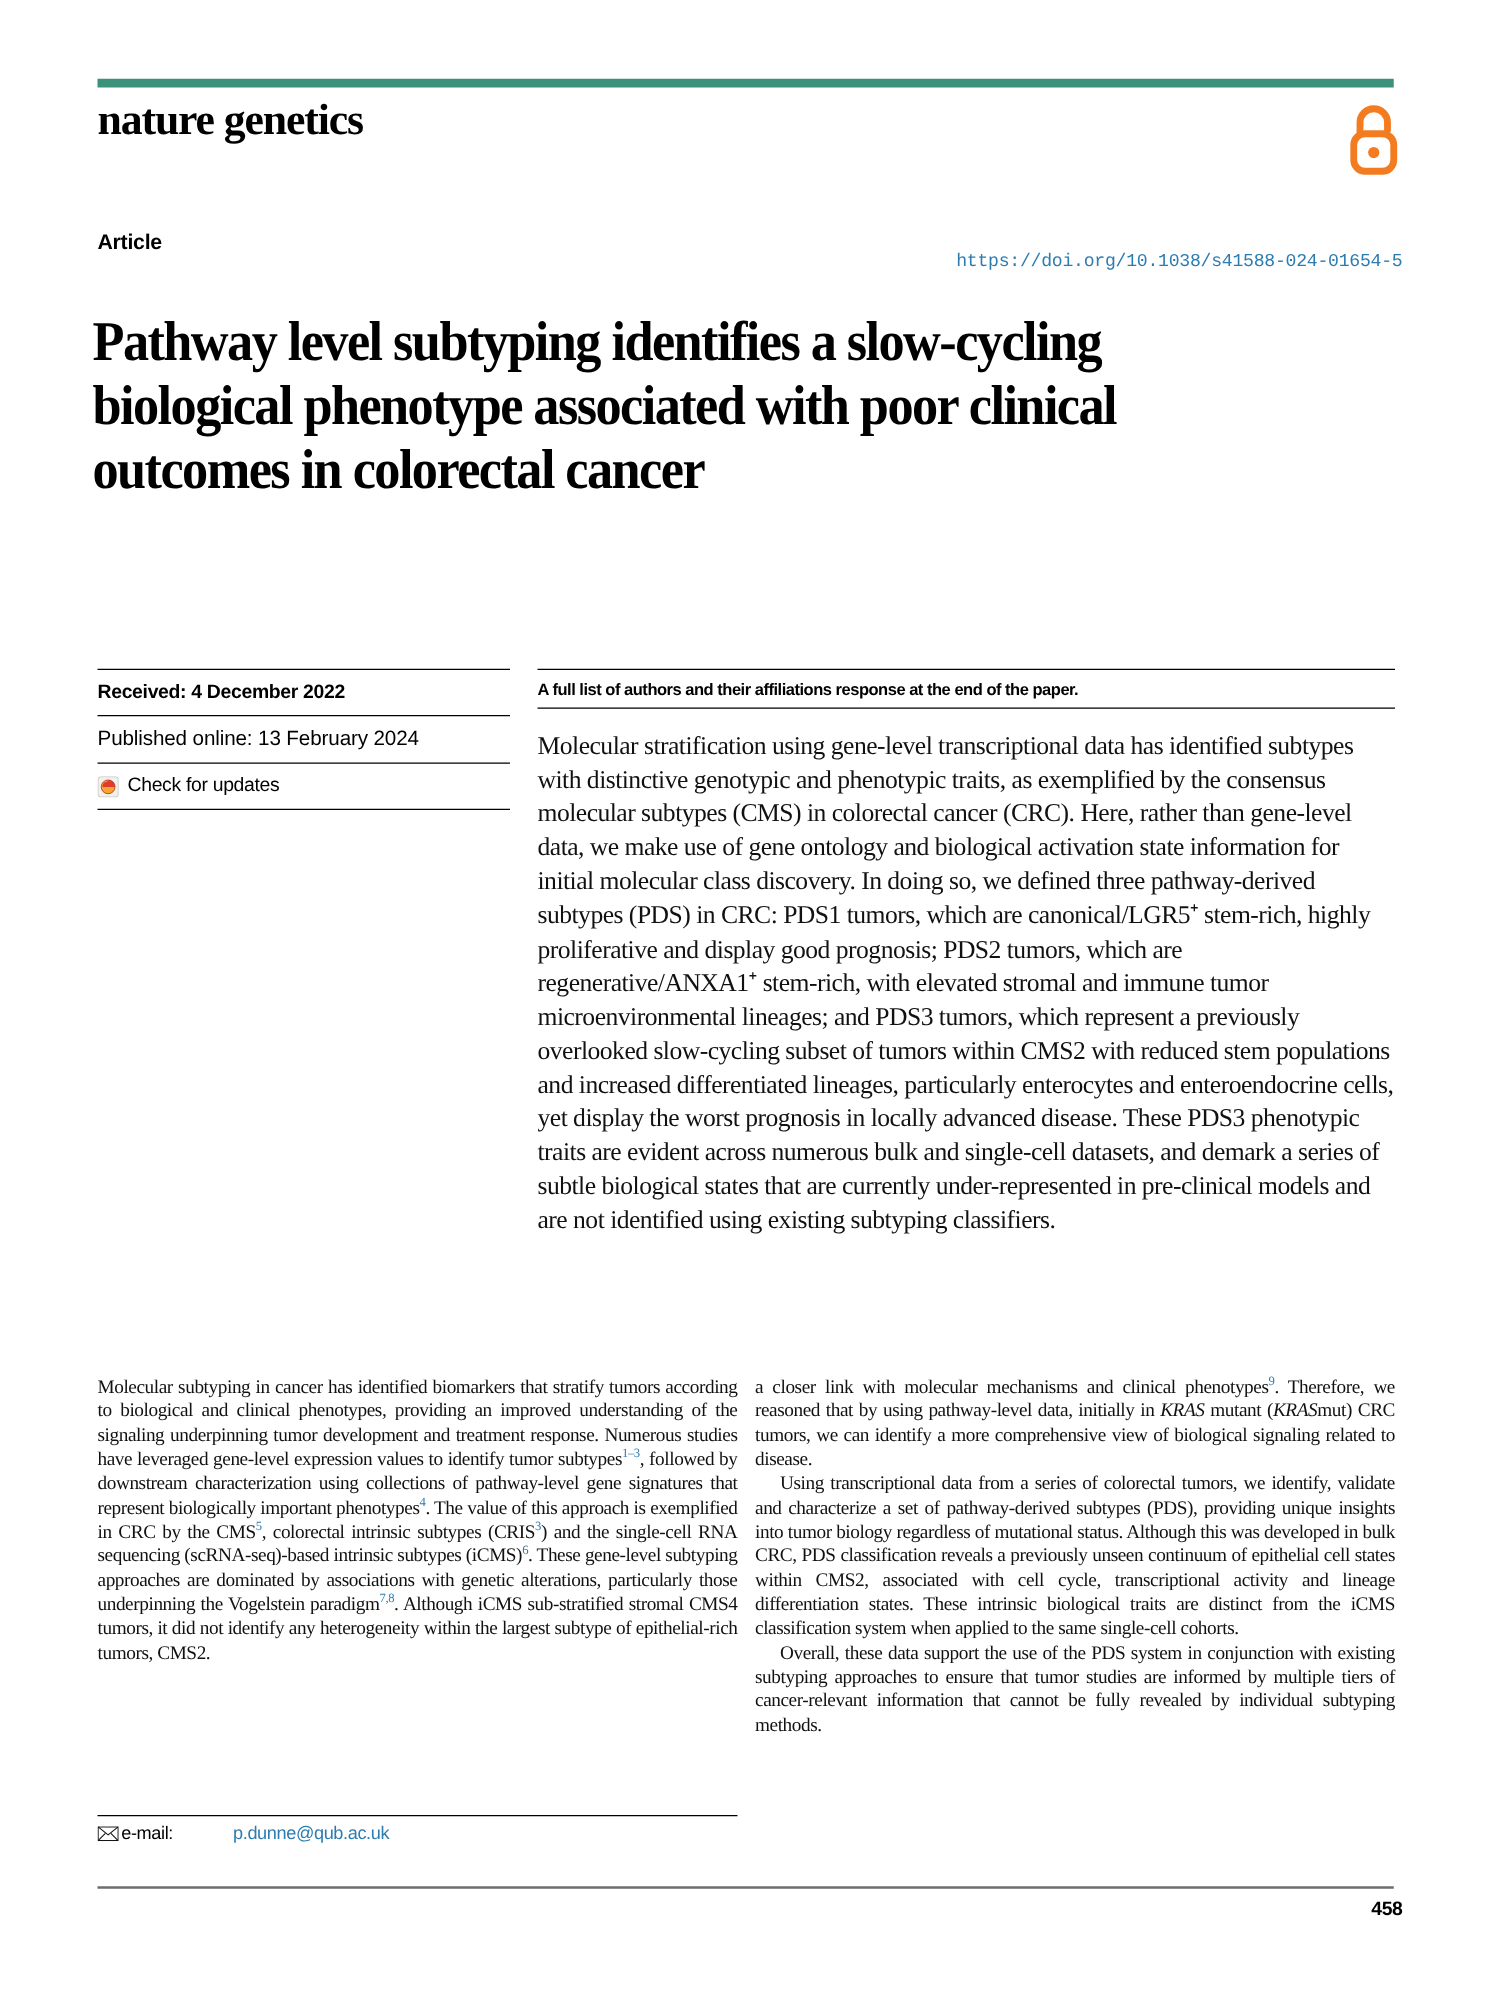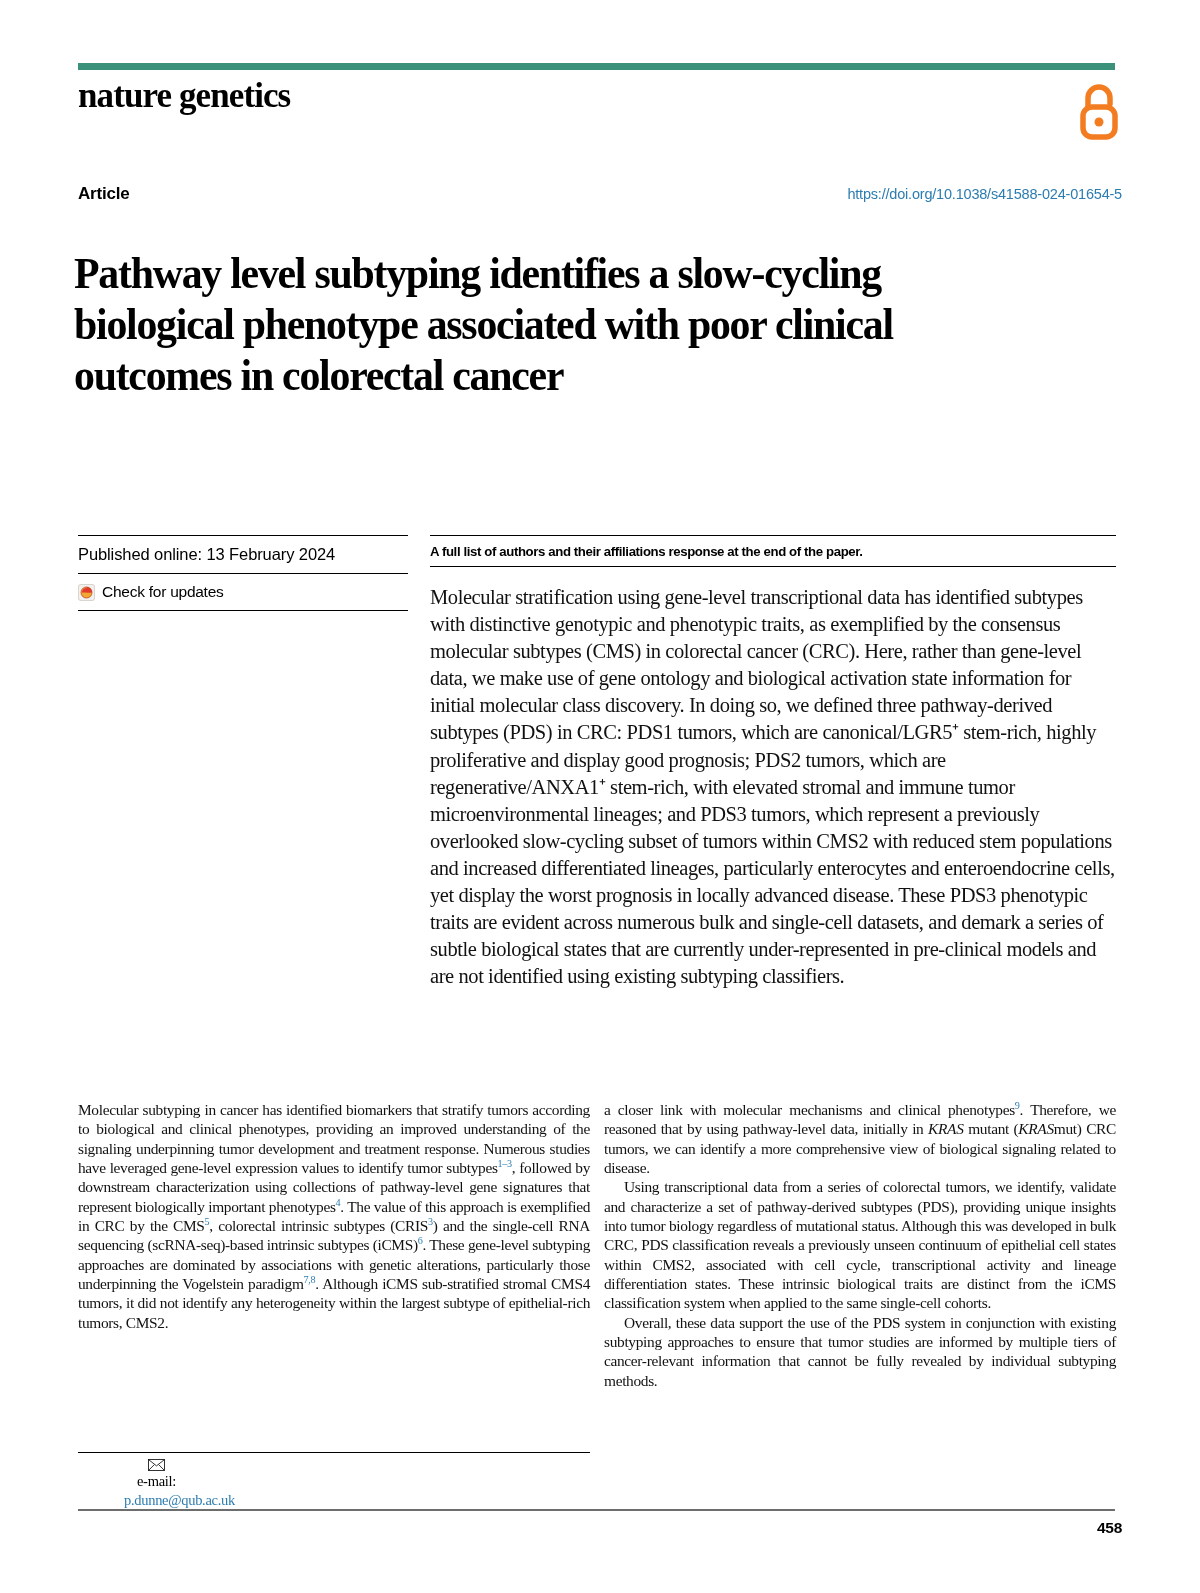--- a/index.html
+++ b/index.html
@@ -50,22 +50,22 @@
   .article-label {
     position: absolute;
     left: 78px; top: 184px;
     font-family: "Liberation Sans", sans-serif;
     font-weight: 700;
     font-size: 17px;
     letter-spacing: -0.2px;
   }
   .doi-link {
     position: absolute;
-    right: 78px; top: 186px;
-    font-family: Liberation Sans, sans-serif;
+    right: 78px; top: 202px;
+    font-family: Liberation Mono, monospace;
     font-size: 14.5px;
     color: #2c7cb0;
     text-decoration: none;
     letter-spacing: -0.2px;
   }
 
   
   .title {
     position: absolute;
     left: 74px; top: 218px;
@@ -170,24 +170,23 @@
     left: 78px; top: 1452px;
     width: 512px;
     border-top: 1.1px solid #000;
   }
   .email-line {
     position: absolute;
     left: 78px; top: 1459px;
     display: flex;
     align-items: center;
     gap: 2px;
-    font-family: Liberation Serif, serif;
+    font-family: Liberation Sans, sans-serif;
     font-size: 14.5px;
     letter-spacing: -0.3px;
-    flex-direction: column;
   }
   .env-icon { width: 17px; height: 12px; display: block; }
   .email-link {
     color: #2c7cb0;
     text-decoration: none;
     margin-left: 46px;
   }
 
   
   .footer-rule {
@@ -229,20 +228,21 @@
     <rect x="7" y="23" width="32" height="30" rx="9" fill="none" stroke="#f47c20" stroke-width="5.5"></rect>
     <circle cx="23" cy="38" r="4.5" fill="#f47c20"></circle>
   </svg>
 
   <div class="article-label">Article</div>
   <a class="doi-link" href="#">https://doi.org/10.1038/s41588-024-01654-5</a>
 
   <h1 class="title">Pathway level subtyping identifies a slow-cycling biological phenotype associated with poor clinical outcomes in colorectal cancer</h1>
 
   <div class="meta-col">
+    <div class="meta-row bold">Received: 4 December 2022</div>
     <div class="meta-row serifed">Published online: 13 February 2024</div>
     <div class="meta-row last crossmark-row">
       <svg class="crossmark-icon" viewBox="0 0 20 20">
         <rect x="0.5" y="0.5" width="19" height="19" rx="3" fill="#f3f1ee" stroke="#cfcbc4"></rect>
         <circle cx="10" cy="10" r="6.5" fill="#f0a830"></circle>
         <path d="M10 3.5 A6.5 6.5 0 0 1 16.5 10 L10 10 Z" fill="#e23b2e"></path>
         <circle cx="10" cy="10" r="6.5" fill="none" stroke="#b8341f" stroke-width="0.8"></circle>
         <path d="M4.6 10 A5.4 5.4 0 0 1 15.4 10" fill="#e23b2e"></path>
       </svg>
       <span>Check for updates</span>

